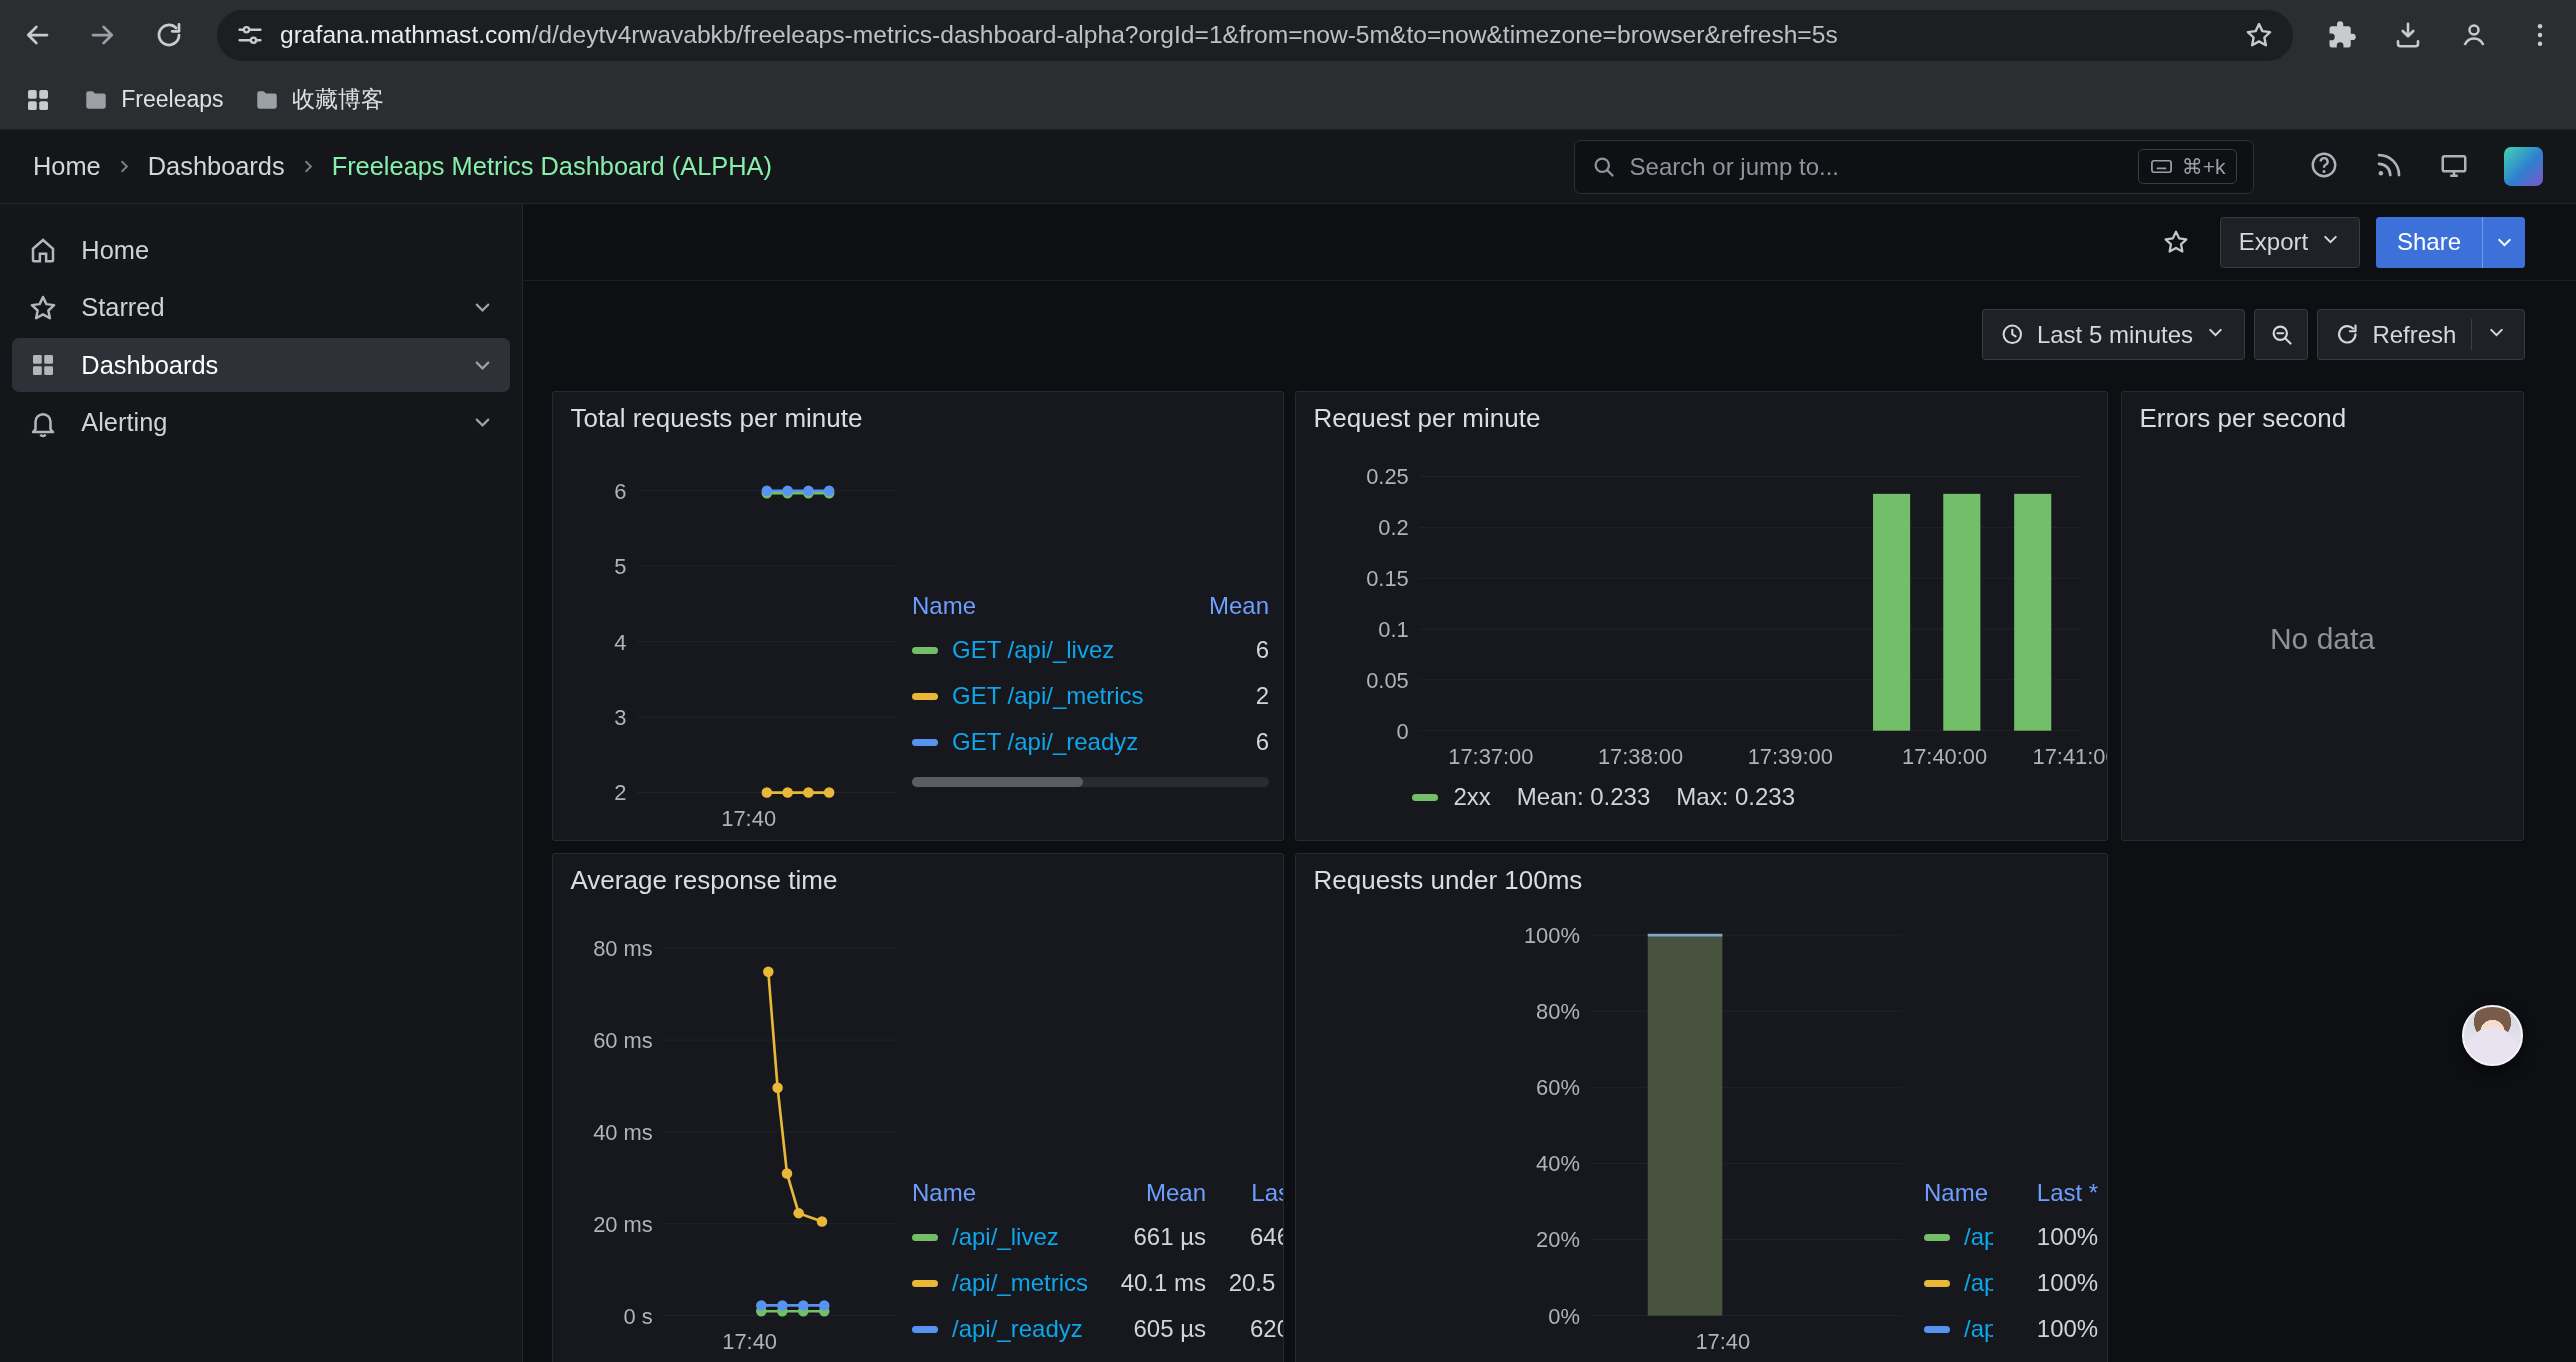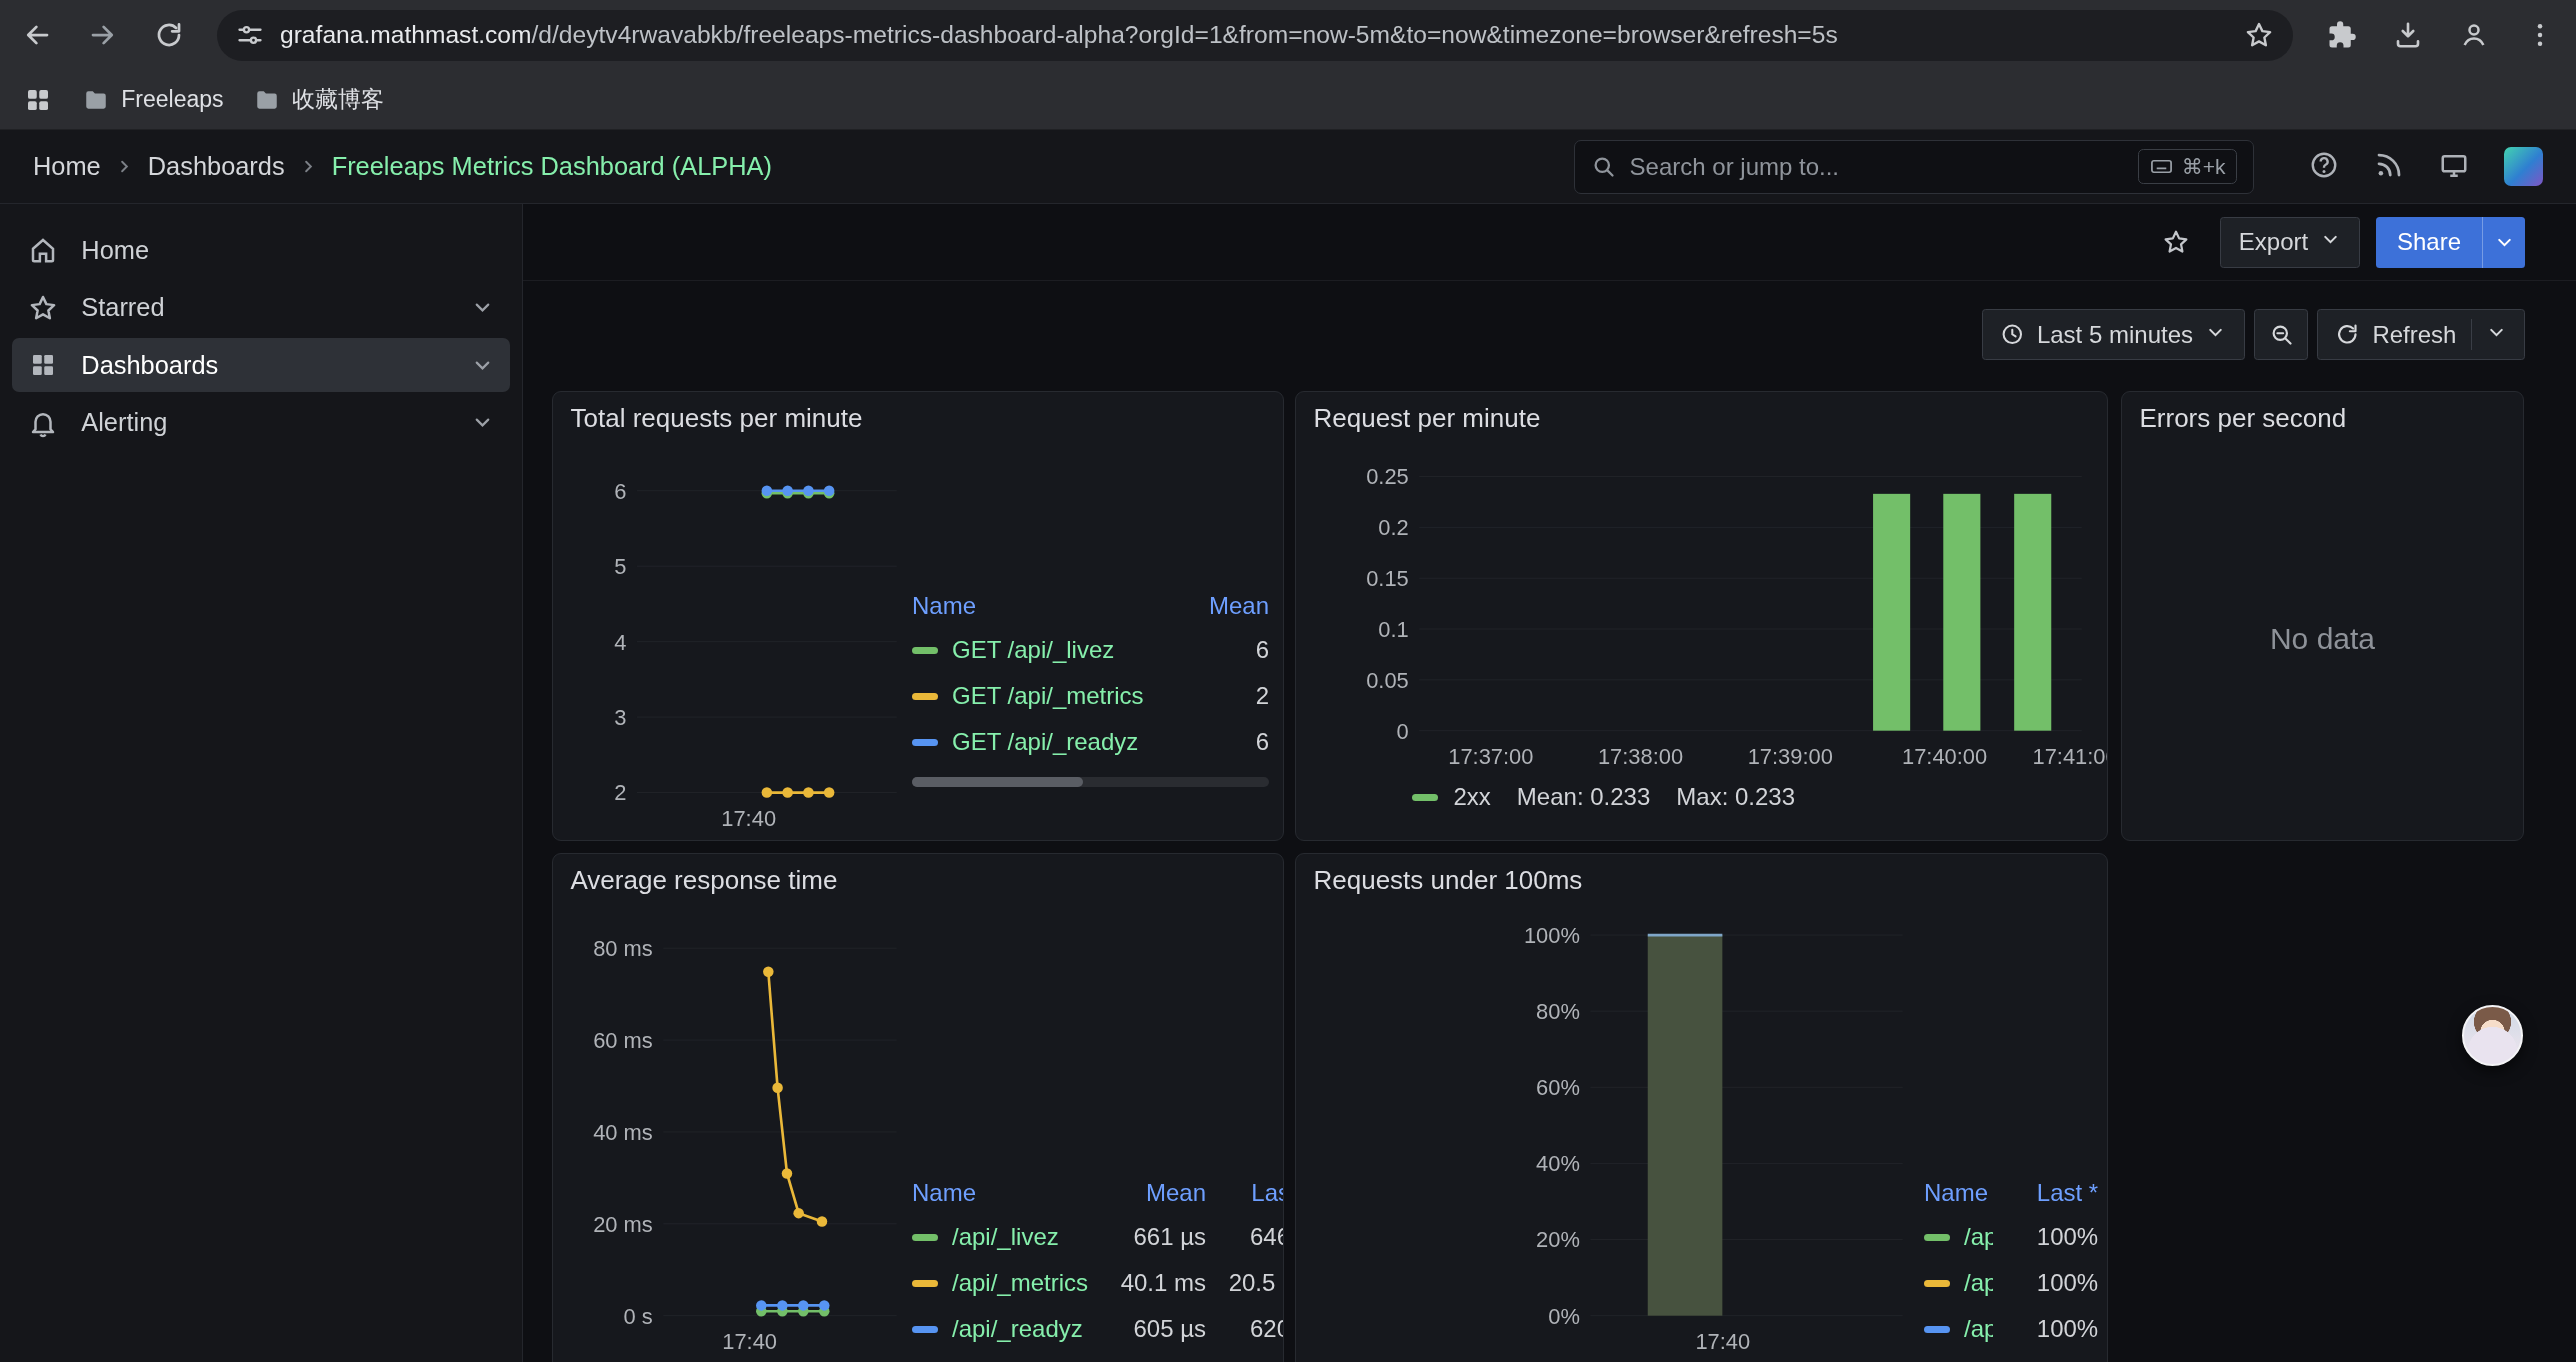--- a/index.html
+++ b/index.html
@@ -60,33 +60,33 @@
   .btn .caret svg{width:21px;height:21px}
   .btn.square{padding:0 14px}
   .vdiv{width:0.9px;align-self:stretch;margin:8.8px 1.8px;background:#3a3e46}
   .share-split{display:inline-flex;height:51px;border-radius:3.5px;overflow:hidden;background:#3d71d9;color:#fff;font-size:24px;cursor:pointer}
   .share-main{display:flex;align-items:center;padding:0 21px;font-weight:500}
   .share-caret{display:flex;align-items:center;padding:0 10.5px;border-left:0.9px solid rgba(255,255,255,.3)}
   .share-caret svg{width:21px;height:21px}
   .timebar{position:absolute;top:105px;right:51px;display:flex;gap:8.8px}
 
   
-  .panel{position:absolute;background:#16181d;border:0.9px solid #272a30;border-radius:9px;overflow:hidden}
+  .panel{position:absolute;background:#16181d;border:0.9px solid #272a30;border-radius:3px;overflow:hidden}
   .panel-title{position:absolute;top:0;left:0;right:0;height:46px;padding:10.5px 17.5px 0;font-size:26px;color:#dcdde2;white-space:nowrap;cursor:pointer}
   .panel-body{position:absolute;top:46px;left:0;right:0;bottom:0}
   .chart{position:absolute}
   .chart svg{overflow:visible}
   .no-data{position:absolute;top:50%;left:0;right:0;transform:translateY(-50%);text-align:center;color:#8e9299;font-size:30px}
 
   .legend-table{position:absolute}
   .lt-row{display:grid;align-items:center;height:46px}
   .lt-head{height:42px}
   .lt2{grid-template-columns:1fr 96px}
   .lt3{grid-template-columns:1fr 116px 84px}
-  .lt-name{display:flex;align-items:center;gap:14px;color:#86efac;font-size:24px;white-space:nowrap;overflow:hidden}
+  .lt-name{display:flex;align-items:center;gap:14px;color:#0ea5e9;font-size:24px;white-space:nowrap;overflow:hidden}
   .lt-val{text-align:right;color:#d2d4d8;font-size:24px;white-space:nowrap}
   .lt-head .lt-name,.lt-head .lt-val{color:#6e9fff;font-weight:500}
   .sw{display:inline-block;width:26px;height:7px;border-radius:3.5px;flex:0 0 auto}
   .c-green{background:#73bf69}.c-yellow{background:#eab839}.c-blue{background:#5794f2}
   .lt-scroll{height:9.6px;background:#2a2c31;border-radius:5.3px;margin-top:12.3px;position:relative}
   .lt-thumb{position:absolute;left:0;top:0;bottom:0;width:48%;background:#5a5d64;border-radius:5.3px}
   .inline-legend{position:absolute;display:flex;align-items:center;gap:26px;font-size:24px;color:#d2d4d8;white-space:nowrap}
   .inline-legend .sw{margin-right:-10.5px}
 
   .floating-avatar{position:absolute;left:2462px;top:1005px;width:61px;height:61px;border-radius:50%;border:2.6px solid #f4f4f6;box-shadow:0 5.3px 14px rgba(0,0,0,.55);z-index:50;

